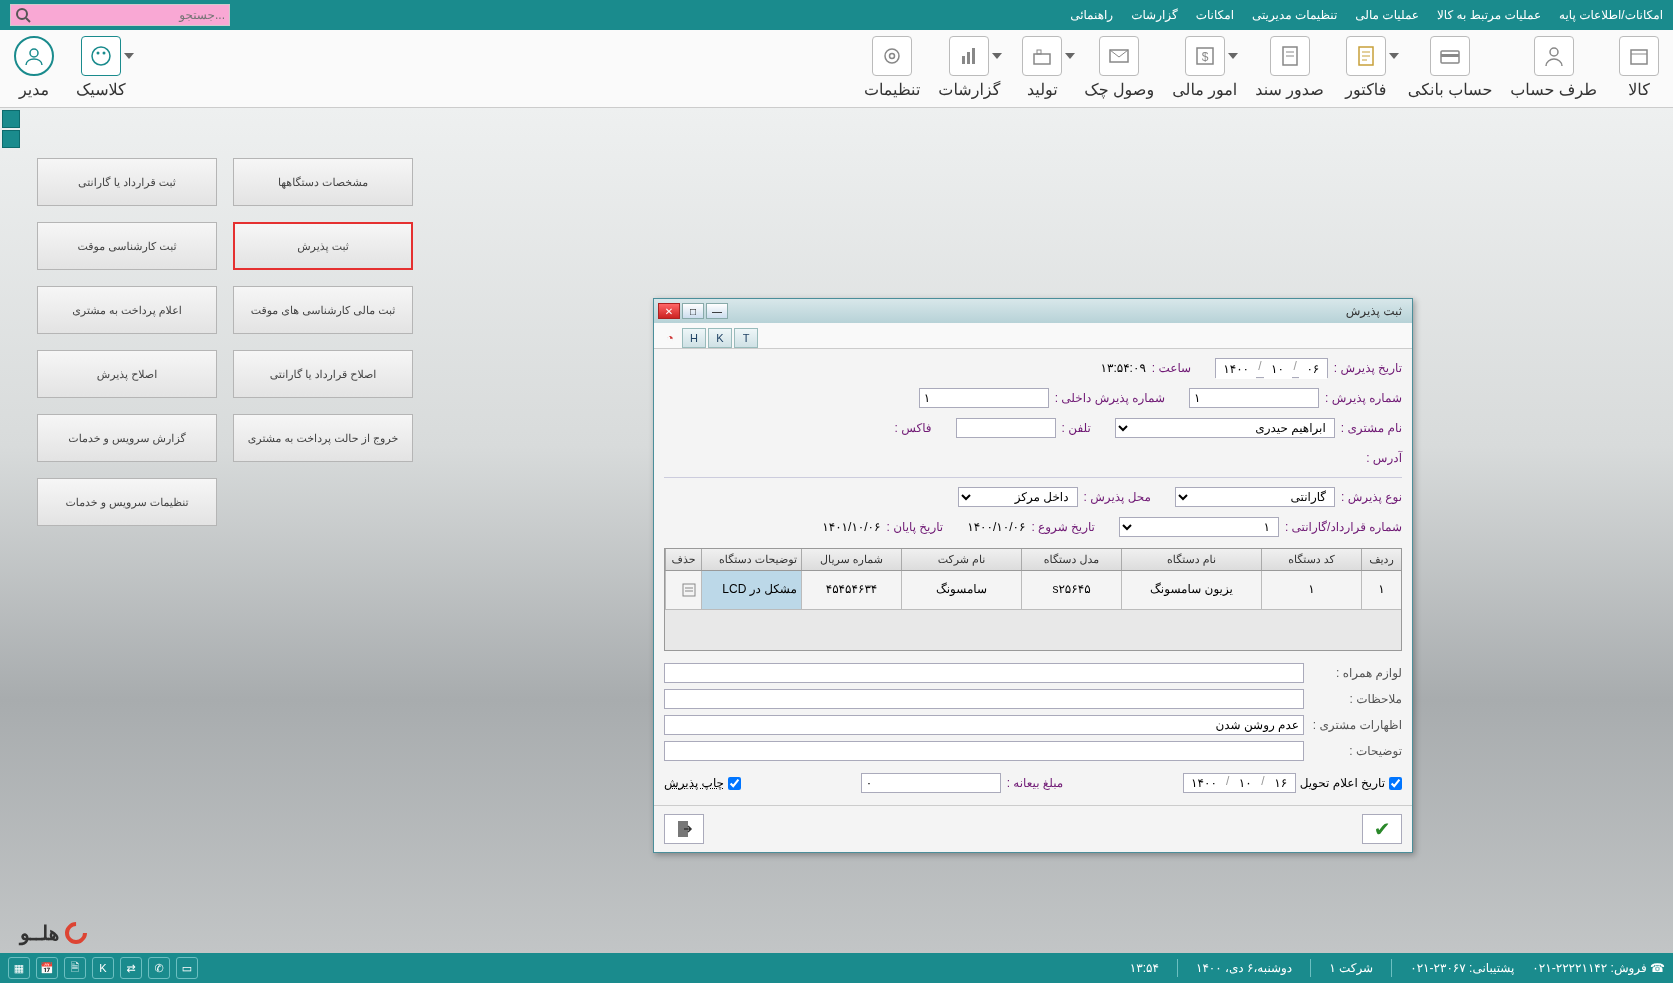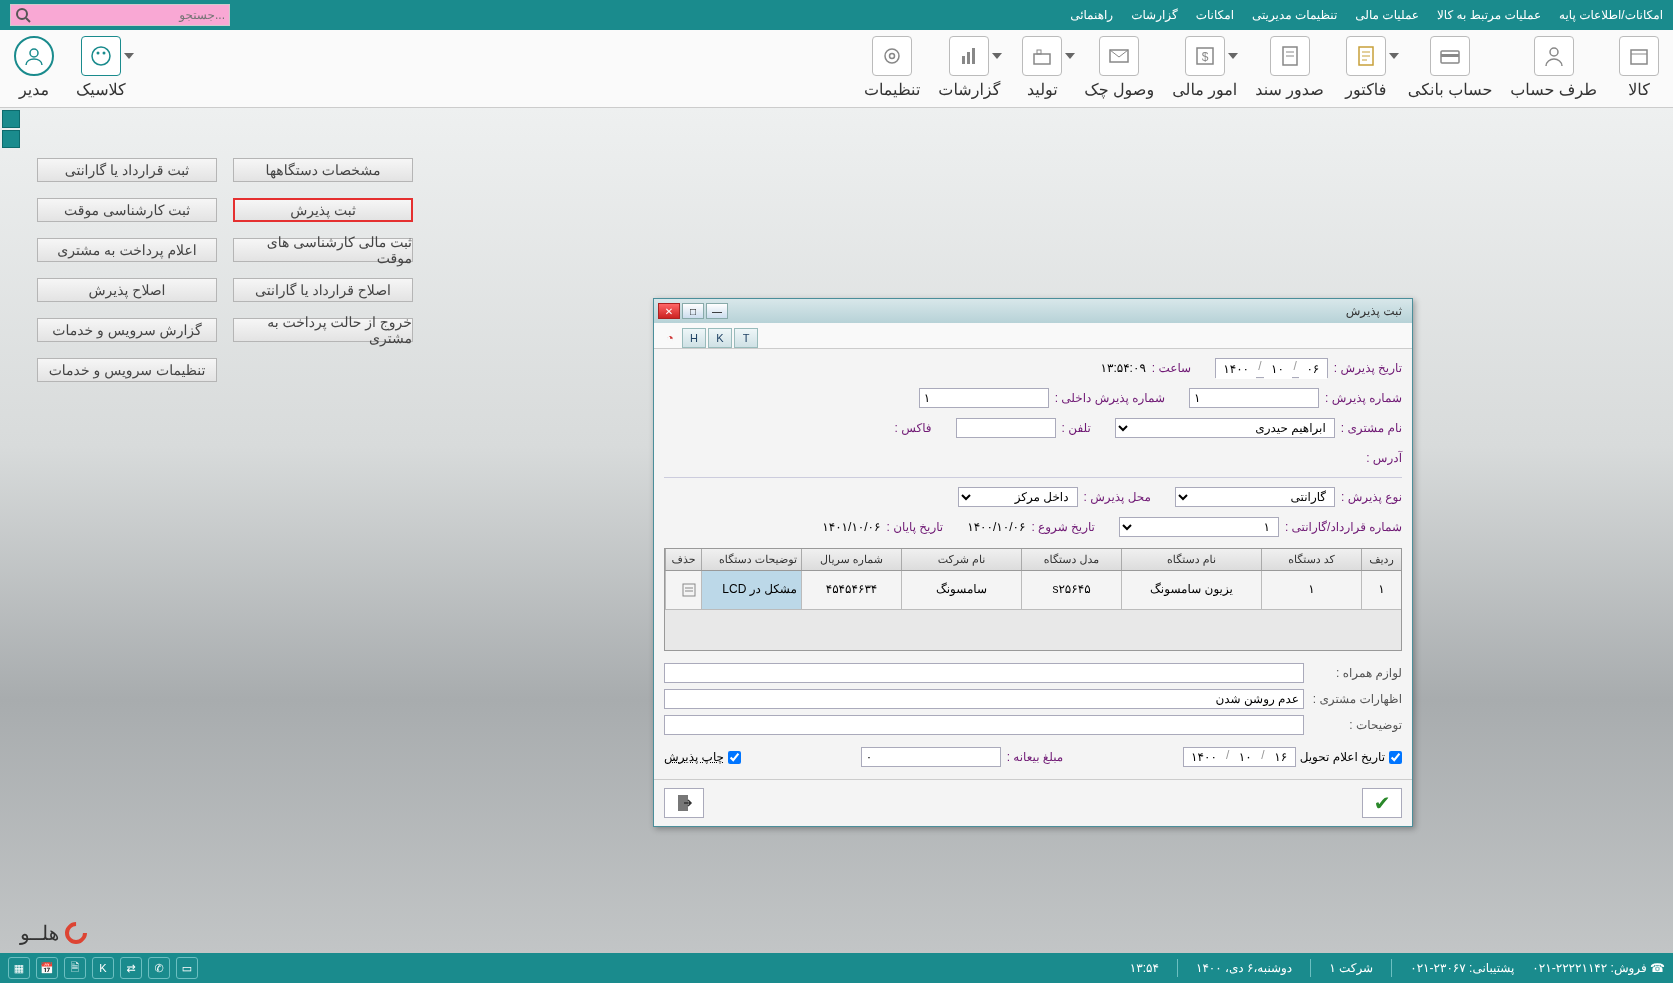--- a/index.html
+++ b/index.html
@@ -14,21 +14,21 @@
 .toolbar .right-group,.toolbar .left-group{display:flex;gap:18px;align-items:flex-start}
 .tool-item{display:flex;flex-direction:column;align-items:center;gap:4px;cursor:pointer;min-width:48px}
 .tool-item .tb-icon{width:40px;height:40px;border:1px solid #bbb;border-radius:4px;background:#fff;display:flex;align-items:center;justify-content:center;position:relative}
 .tool-item .arrow{position:absolute;right:-14px;top:16px;width:0;height:0;border-left:5px solid transparent;border-right:5px solid transparent;border-top:6px solid #666}
 .tool-item .lbl{font-size:16px;color:#333;white-space:nowrap}
 .left-group .tool-item .tb-icon{border-color:#1a8b8d}
 .workspace{position:relative;width:100%;height:calc(100% - 30px - 78px - 30px);background:linear-gradient(180deg,#eef0f0 0%,#d8dbdb 40%,#a8acae 70%,#c2c5c6 100%)}
 .side-icons{position:absolute;left:2px;top:2px;display:flex;flex-direction:column;gap:2px}
 .side-icons div{width:18px;height:18px;background:#1a8b8d;border:1px solid #0d6b6d;cursor:pointer}
 .btn-grid{position:absolute;top:50px;right:1260px;display:grid;grid-template-columns:180px 180px;gap:16px 16px;direction:rtl}
-.wbtn{background:linear-gradient(#f6f6f6,#e3e3e3);border:1px solid #b5b5b5;height:24px;display:flex;align-items:center;justify-content:center;color:#444;cursor:pointer;font-size:14px}
+.wbtn{background:linear-gradient(#f6f6f6,#e3e3e3);border:1px solid #b5b5b5;height:48px;display:flex;align-items:center;justify-content:center;color:#444;cursor:pointer;font-size:11px}
 .wbtn.highlight{border:2px solid #e53030}
 .dialog{position:absolute;top:190px;right:260px;width:760px;background:#f4f4f4;border:1px solid #4b8e9a;box-shadow:2px 2px 6px rgba(0,0,0,.3);direction:rtl}
 .dlg-title{background:linear-gradient(#d8e7ea,#b7d2d7);height:24px;display:flex;align-items:center;justify-content:space-between;padding:0 4px;direction:ltr}
 .dlg-title .title-txt{direction:rtl;font-size:12px;padding:0 6px;color:#333}
 .dlg-title .winbtns{display:flex;gap:2px}
 .dlg-title .winbtns span{width:22px;height:16px;display:inline-flex;align-items:center;justify-content:center;border:1px solid #8aa;background:linear-gradient(#fff,#cde);cursor:pointer;font-size:10px}
 .dlg-title .winbtns .close{background:linear-gradient(#f66,#c22);color:#fff;border-color:#a22}
 .dlg-tabs{background:#f9f9f9;height:26px;display:flex;align-items:flex-end;padding:0 6px;direction:ltr;gap:2px;border-bottom:1px solid #ccc}
 .dlg-tabs .tab{width:24px;height:20px;background:linear-gradient(#eef6f8,#cfe1e5);border:1px solid #9bb;display:flex;align-items:center;justify-content:center;font-size:11px;color:#246;cursor:pointer}
 .dlg-tabs .logo{width:20px;height:20px;display:flex;align-items:center;justify-content:center;color:#c33;font-weight:bold}
@@ -54,21 +54,21 @@
 .wide{display:flex;align-items:center;gap:8px}
 .wide label{width:90px;color:#555}
 .wide input{flex:1;border:1px solid #aab;height:20px;padding:0 4px}
 .bot-row{display:flex;justify-content:space-between;align-items:center;margin-top:6px}
 .chk{display:flex;align-items:center;gap:4px}
 .dlg-actions{display:flex;justify-content:space-between;padding:8px 10px;border-top:1px solid #ccc;margin-top:6px}
 .act-btn{width:40px;height:30px;border:1px solid #aab;background:#fff;display:flex;align-items:center;justify-content:center;cursor:pointer;font-size:20px}
 .act-btn.ok{color:#2a882a}
 .logo-corner{position:absolute;bottom:8px;left:20px;display:flex;align-items:center;gap:6px;direction:ltr}
 .logo-corner .sw{width:22px;height:22px;border:4px solid #d43;border-radius:50%;border-top-color:transparent;transform:rotate(45deg)}
-.logo-corner span{font-size:20px;font-weight:normal;color:#333;letter-spacing:2px}
+.logo-corner span{font-size:20px;font-weight:bold;color:#333;letter-spacing:2px}
 .statusbar{height:30px;background:#1a8b8d;color:#fff;display:flex;align-items:center;justify-content:space-between;padding:0 8px;position:absolute;bottom:0;left:0;right:0}
 .statusbar .sleft{display:flex;gap:6px;align-items:center;direction:ltr}
 .statusbar .sleft .sicon{width:22px;height:22px;border:1px solid #6cbfc1;border-radius:3px;display:flex;align-items:center;justify-content:center;font-size:11px;cursor:pointer}
 .statusbar .sright{display:flex;gap:18px;align-items:center;font-size:13px}
 .sep{width:1px;height:18px;background:#6cbfc1}
 svg{display:block}
 </style>
 </head>
 <body>
 
@@ -350,20 +350,24 @@
         <div class="gspace"></div>
       </div>
     </div>
 
     <div class="dlg-bot">
       <div class="wide">
           <label>لوازم همراه  :</label>
           <input style="">
         </div>
       <div class="wide">
+          <label>ملاحظات  :</label>
+          <input style="">
+        </div>
+      <div class="wide">
           <label>اظهارات مشتری  :</label>
           <input value="عدم روشن شدن" style="">
         </div>
       <div class="wide">
           <label>توضیحات  :</label>
           <input style="">
         </div>
       <div class="bot-row">
         <div class="chk">
             <input type="checkbox" checked="" style="">

